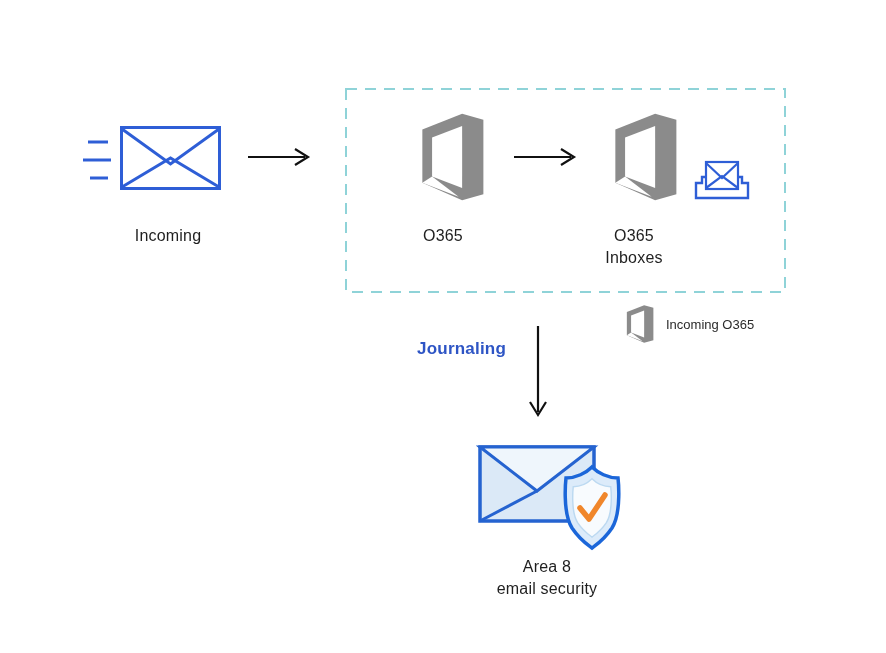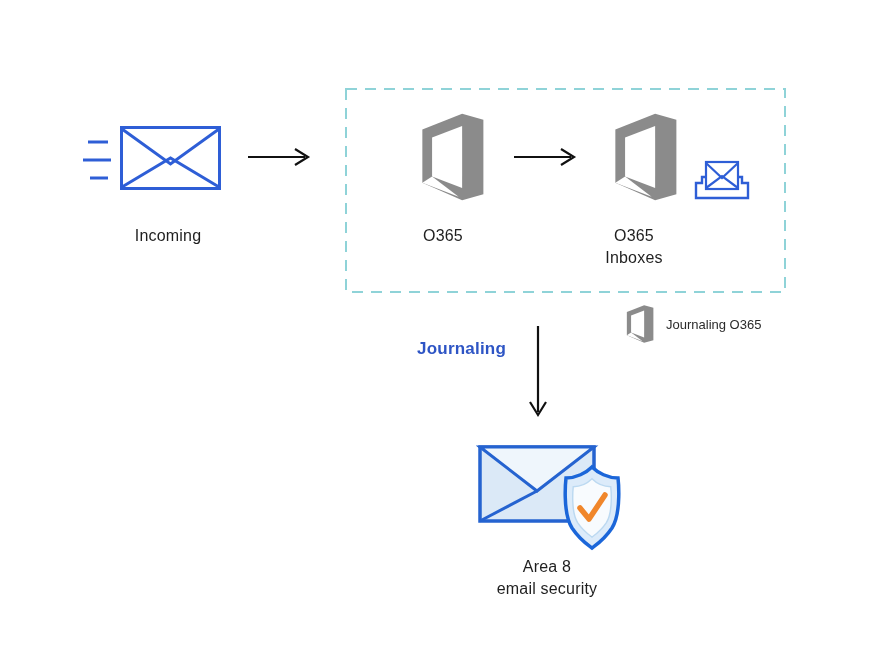--- a/index.html
+++ b/index.html
@@ -96,21 +96,21 @@
 </svg>
 
 <div class="abs node-label" style="left:574px;top:225px;width:120px">
   <div>O365</div>
   <div>Inboxes</div>
 </div>
 
 <svg class="abs" style="left:621px;top:304px" width="34" height="40">
   <use href="#office-logo"></use>
 </svg>
-<div class="abs legend-label" style="left:666px;top:317px">Journaling O365</div>
+<div class="abs legend-label" style="left:666px;top:317px">Incoming O365</div>
 
 <div class="abs journaling" style="left:398px;top:339px;width:108px">Journaling</div>
 
 <svg class="abs" style="left:527px;top:326px" width="22" height="92">
   <line class="arrow" x1="11" y1="0" x2="11" y2="86"></line>
   <polyline class="arrow" points="3,76 11,89 19,76"></polyline>
 </svg>
 
 <svg class="abs" style="left:476px;top:439px" width="156" height="112">
   <rect class="env-body" x="4" y="8" width="114" height="74"></rect>

